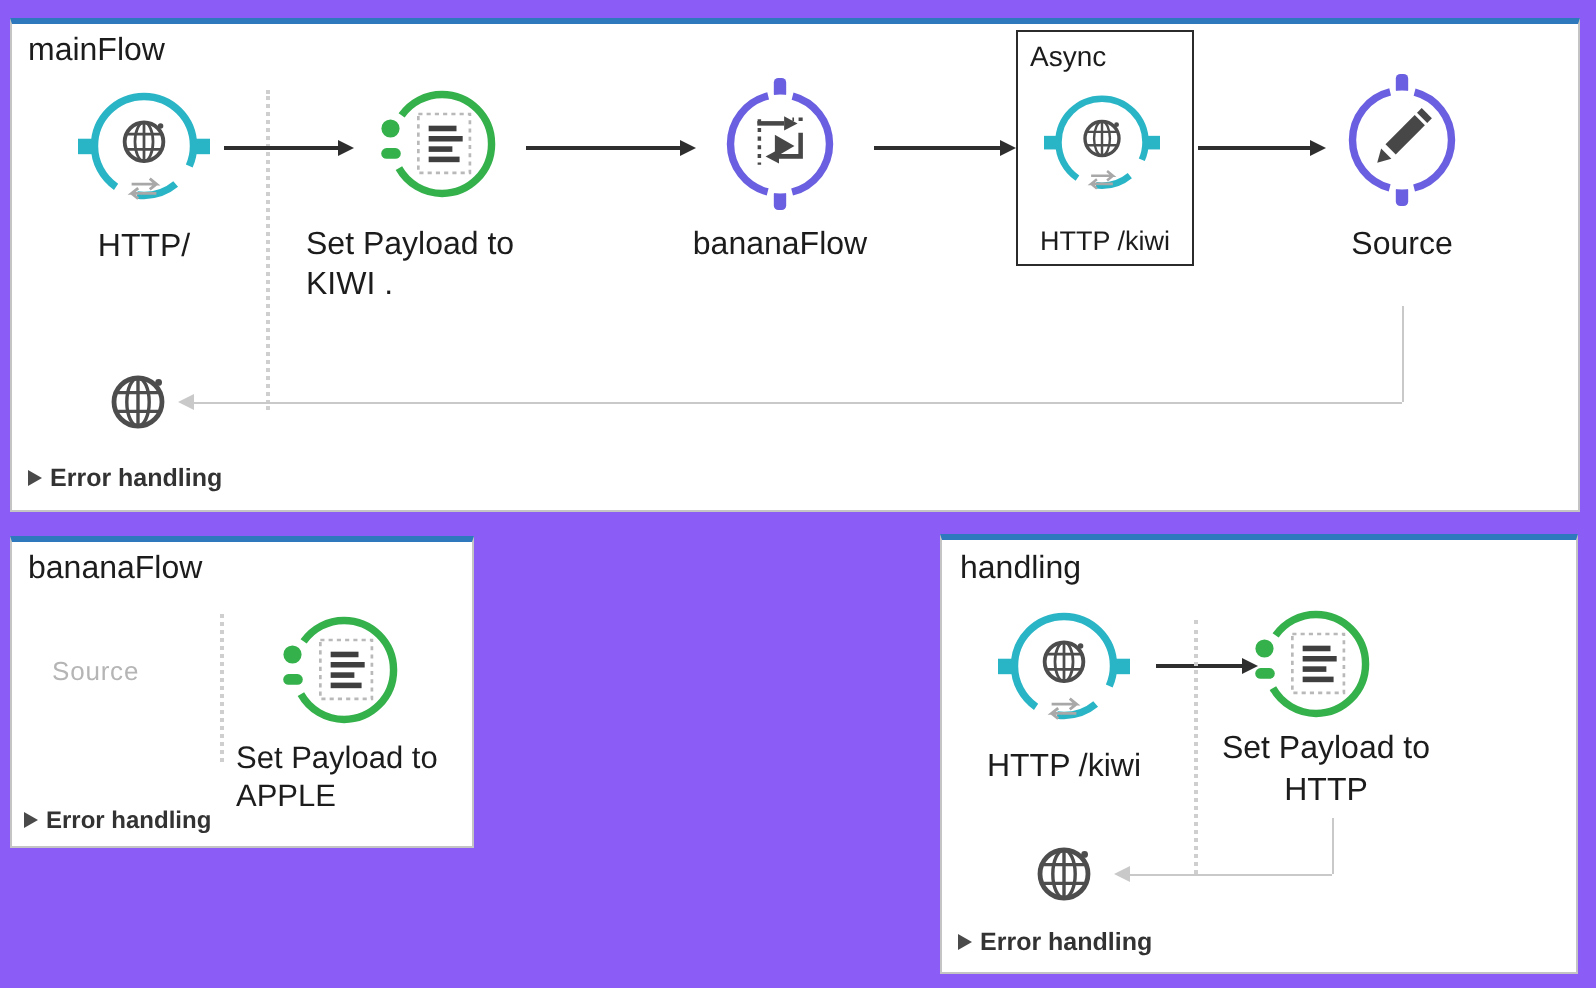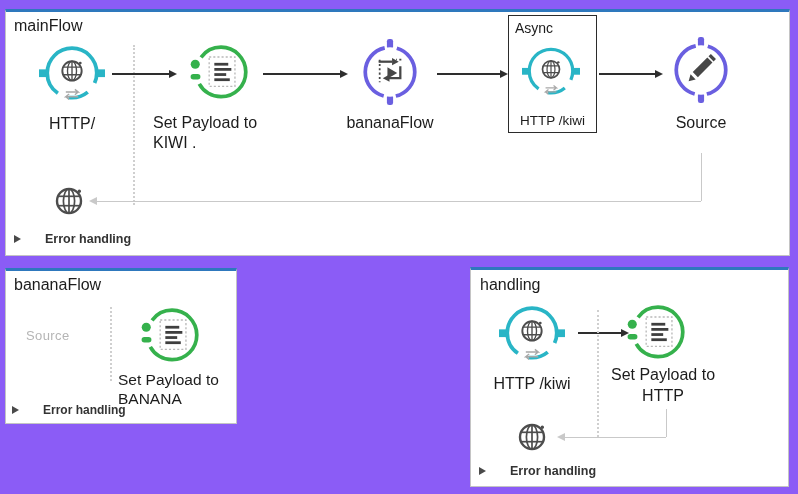--- a/index.html
+++ b/index.html
@@ -29,21 +29,21 @@
     border-left:8px solid #2e2e2e; border-top:4px solid transparent; border-bottom:4px solid transparent;
   }
   .gray-v{ position:absolute; width:0; border-left:1.5px solid var(--grayline); }
   .gray-h{ position:absolute; height:0; border-top:1.5px solid var(--grayline); }
   .gray-head{
     position:absolute; width:0; height:0;
     border-top:4.5px solid transparent; border-bottom:4.5px solid transparent;
     border-right:8px solid var(--grayline);
   }
   .dotted-sep{ position:absolute; width:0; border-left:2px dotted #cfcfcf; }
-  .eh{ position:absolute; display:flex; align-items:center; gap:24px;
+  .eh{ position:absolute; display:flex; align-items:center; gap:4px;
        font-size:12.5px; font-weight:700; color:#333; cursor:pointer; }
   .eh-tri{ width:0; height:0; border-left:7px solid #4a4a4a;
            border-top:4.5px solid transparent; border-bottom:4.5px solid transparent; }
   .async-box{ position:absolute; box-sizing:border-box; background:#fff;
               border:1.5px solid #2b2b2b; }
   .async-title{ position:absolute; font-size:14px; color:var(--ink); }
   .async-label{ position:absolute; left:0; right:0; text-align:center;
                 font-size:13.5px; color:var(--ink); }
   .source-label{ position:absolute; font-size:13px; color:#b5b5b5; letter-spacing:0.4px; }
   .hidden-defs{ position:absolute; width:0; height:0; overflow:hidden; }
@@ -175,21 +175,21 @@
   <div class="flow-box" style="left:5px; top:268px; width:232px; height:156px;">
     <div class="flow-title" style="left:8px; top:5px;">bananaFlow</div>
 
     <div class="source-label" style="left:20px; top:57px;">Source</div>
 
     <div class="dotted-sep" style="left:104px; top:36px; height:74px;"></div>
 
     <svg class="node-icon" style="left:132px; top:32px;" width="66" height="66" viewBox="0 0 64 64">
         <use href="#i-setpayload"></use>
       </svg>
-    <div class="node-label left" style="left:112px; top:99px; font-size:15.5px; line-height:19px;"><span>Set Payload to</span><br><span>BANANA</span></div>
+    <div class="node-label left" style="left:112px; top:99px; font-size:15.5px; line-height:19px;"><span>Set Payload to</span><br><span>APPLE</span></div>
 
     <div class="eh" style="left:6px; top:132px; font-size:12px;">
       <span class="eh-tri"></span>
       <span>Error handling</span>
     </div>
   </div>
 
   <div class="flow-box" style="left:470px; top:267px; width:319px; height:220px;">
     <div class="flow-title" style="left:9px; top:6px;">handling</div>
 

